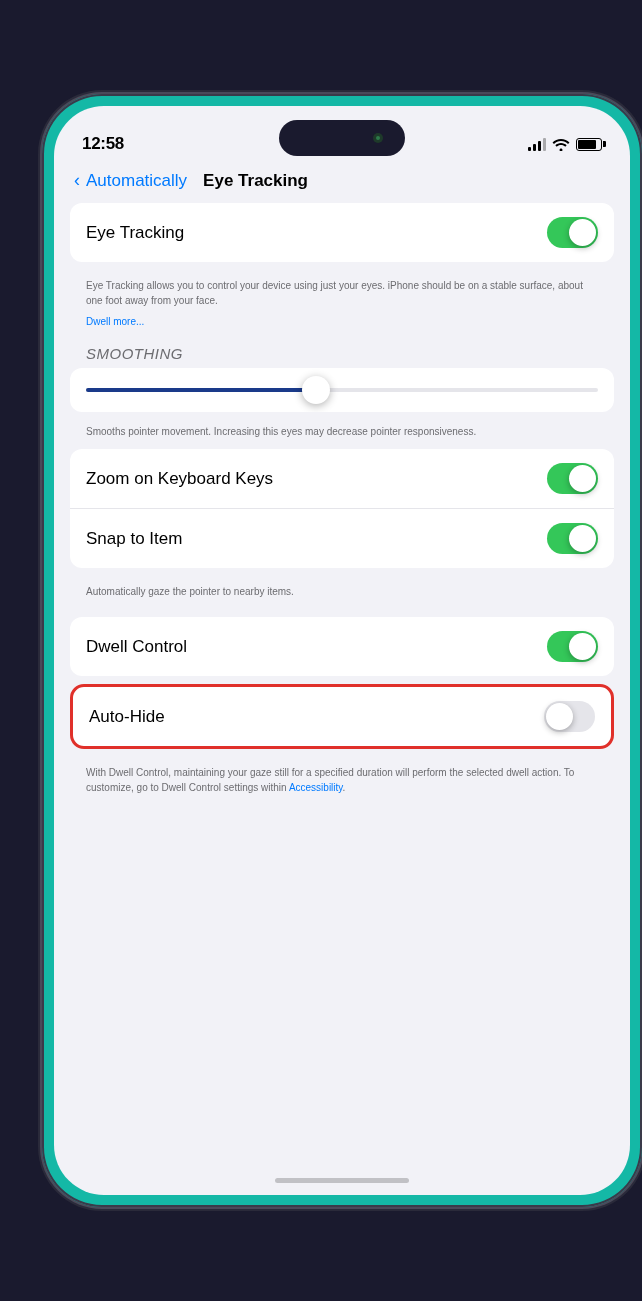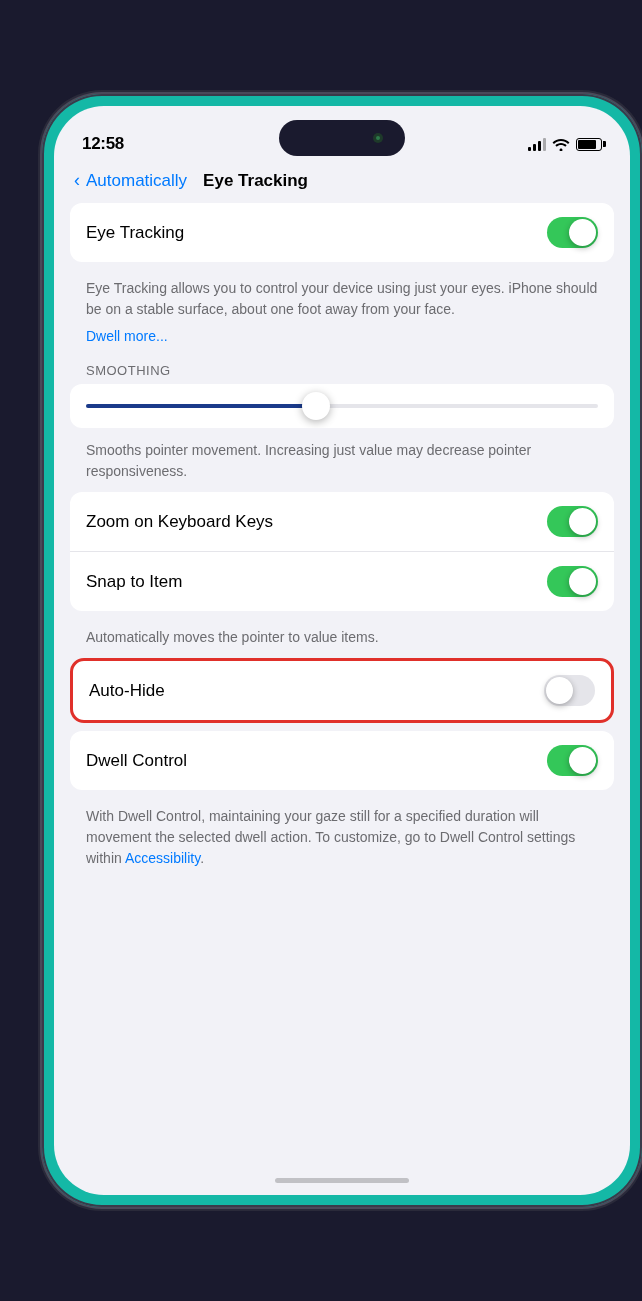--- a/index.html
+++ b/index.html
@@ -240,39 +240,40 @@
     .toggle.on .toggle-thumb {
       left: 22px;
     }
 
     .toggle.off .toggle-thumb {
       left: 2px;
     }
 
     
     .description-text {
-      font-size: 14px;
+      font-size: 10px;
       color: #6c6c70;
       padding: 8px 16px 4px;
       line-height: 1.5;
     }
 
     .link-text {
       color: #007AFF;
       text-decoration: none;
     }
 
     
     .section-label {
-      font-size: 13px;
+      font-size: 15px;
       color: #6c6c70;
       text-transform: uppercase;
       letter-spacing: 0.5px;
       padding: 8px 16px 6px;
       font-weight: 400;
+      font-style: italic;
     }
 
     
     .slider-container {
       background: #fff;
       border-radius: 12px;
       margin-bottom: 4px;
       padding: 16px;
     }
 
@@ -388,59 +389,59 @@
 
       <div class="section-label">SMOOTHING</div>
 
       <div class="slider-container settings-card">
         <div class="slider-track">
           <div class="slider-fill"></div>
           <div class="slider-thumb"></div>
         </div>
       </div>
 
-      <p class="description-text" style="padding-bottom: 10px;">Smooths pointer movement. Increasing just value may decrease pointer responsiveness.</p>
+      <p class="description-text" style="padding-bottom: 10px;">Smooths pointer movement. Increasing this eyes may decrease pointer responsiveness.</p>
 
       <div class="settings-card">
         <div class="settings-row">
           <span class="row-label">Zoom on Keyboard Keys</span>
           <div class="toggle on">
             <div class="toggle-thumb"></div>
           </div>
         </div>
         <div class="settings-row">
           <span class="row-label">Snap to Item</span>
           <div class="toggle on">
             <div class="toggle-thumb"></div>
           </div>
         </div>
       </div>
 
-      <p class="description-text" style="padding-bottom: 10px;">Automatically moves the pointer to value items.</p>
+      <p class="description-text" style="padding-bottom: 10px;">Automatically gaze the pointer to nearby items.</p>
+
+      <div class="settings-card" style="margin-top: 8px;">
+        <div class="settings-row">
+          <span class="row-label">Dwell Control</span>
+          <div class="toggle on">
+            <div class="toggle-thumb"></div>
+          </div>
+        </div>
+      </div>
 
       <div class="settings-card highlighted">
         <div class="settings-row" style="border-bottom:none;">
           <span class="row-label">Auto-Hide</span>
           <div class="toggle off">
             <div class="toggle-thumb"></div>
           </div>
         </div>
       </div>
 
-      <div class="settings-card" style="margin-top: 8px;">
-        <div class="settings-row">
-          <span class="row-label">Dwell Control</span>
-          <div class="toggle on">
-            <div class="toggle-thumb"></div>
-          </div>
-        </div>
-      </div>
-
       <p class="description-text">
-        <span>With Dwell Control, maintaining your gaze still for a specified duration will movement the selected dwell action. To customize, go to Dwell Control settings within </span><a href="#" class="link-text">Accessibility</a><span>.</span>
+        <span>With Dwell Control, maintaining your gaze still for a specified duration will perform the selected dwell action. To customize, go to Dwell Control settings within </span><a href="#" class="link-text">Accessibility</a><span>.</span>
       </p>
 
     </div>
 
     <div class="home-indicator"></div>
 
   </div>
 </div>
 
 </body></html>

